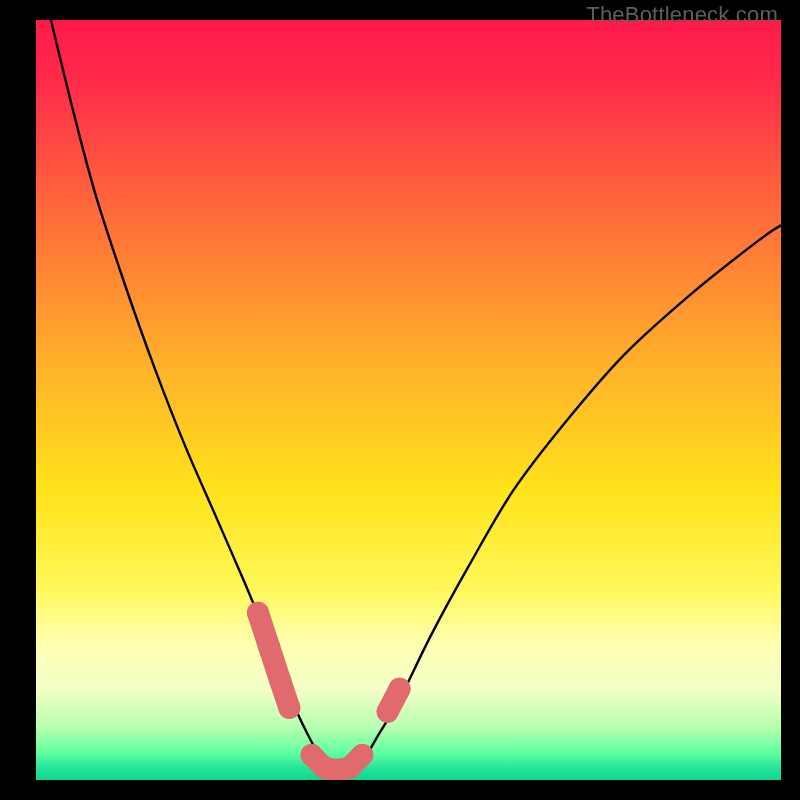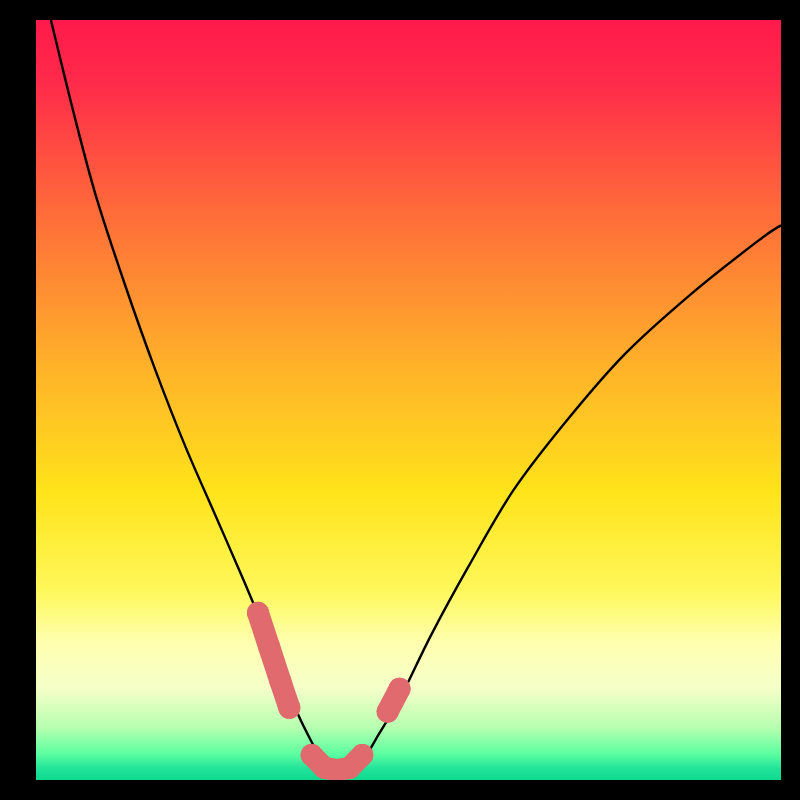--- a/index.html
+++ b/index.html
@@ -36,20 +36,21 @@
     z-index: 5;
   }
   svg {
     display: block;
   }
 </style>
 </head>
 <body>
 
 <div class="frame">
+  <div class="watermark">TheBottleneck.com</div>
 
   <div class="plot">
     <svg id="chart-svg" width="745" height="760" viewBox="0 0 745 760">
       <defs>
         <linearGradient id="bg-grad" x1="0" y1="0" x2="0" y2="1">
             <stop offset="0%" stop-color="#ff1a4b"></stop>
             <stop offset="8%" stop-color="#ff2a4a"></stop>
             <stop offset="25%" stop-color="#ff6a3a"></stop>
             <stop offset="45%" stop-color="#ffb02a"></stop>
             <stop offset="62%" stop-color="#ffe31a"></stop>

